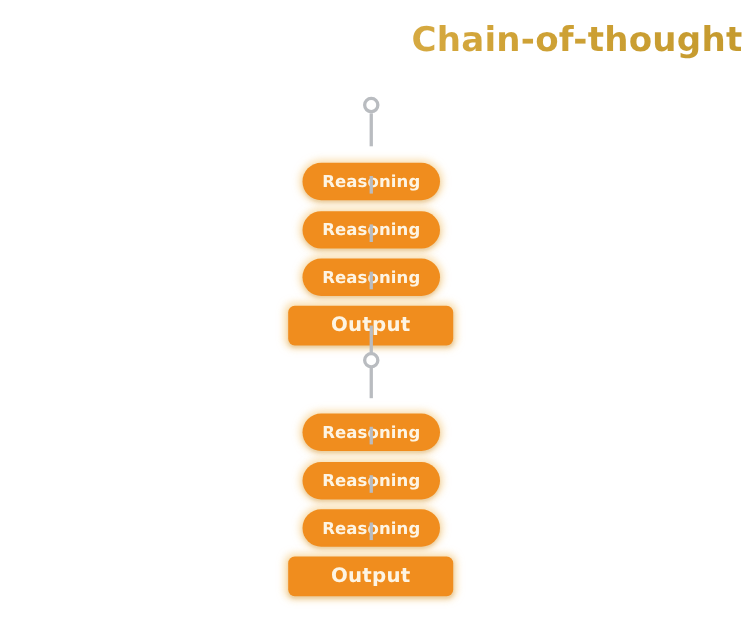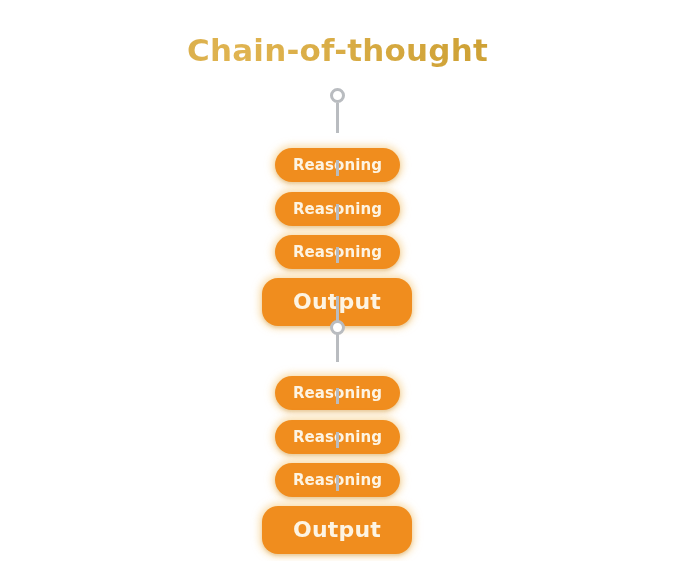--- a/index.html
+++ b/index.html
@@ -18,23 +18,23 @@
     position: relative;
     width: 675px;
     height: 561px;
     background: #ffffff;
   }
 
   
   .diagram-title {
     position: absolute;
     left: 0;
-    top: 32px;
+    top: 18px;
     width: 675px;
-    text-align: center;
+    text-align: right;
     font-size: 31px;
     font-weight: 700;
     letter-spacing: 0.2px;
     color: #cfa434;
     background: linear-gradient(95deg, #c9a13a 0%, #e0b451 35%, #cfa236 70%, #c59a2e 100%);
     -webkit-background-clip: text;
     background-clip: text;
     -webkit-text-fill-color: transparent;
     white-space: nowrap;
   }
@@ -88,23 +88,23 @@
     height: 34px;
     border-radius: 17px;
     font-size: 15px;
     font-weight: 600;
     letter-spacing: 0.1px;
   }
 
   .step.output {
     left: 262px;
     width: 150px;
-    height: 48px;
-    border-radius: 16px;
-    font-size: 22px;
+    height: 36px;
+    border-radius: 6px;
+    font-size: 18px;
     font-weight: 600;
     letter-spacing: 0.2px;
   }
 
   .step-label {
     pointer-events: none;
     line-height: 1;
   }
 </style>
 </head>

